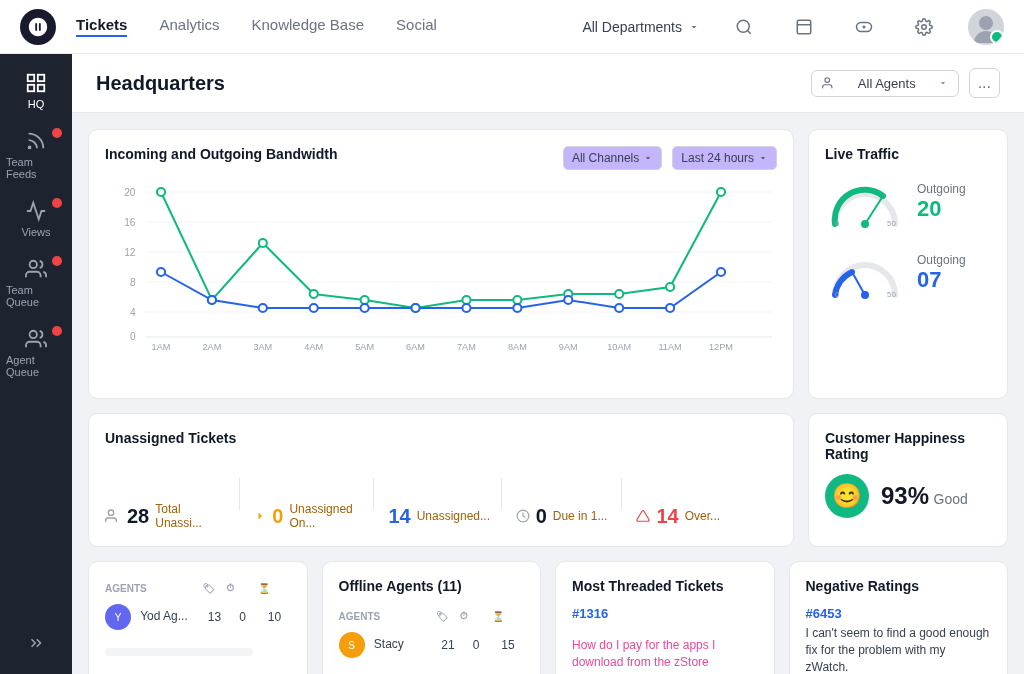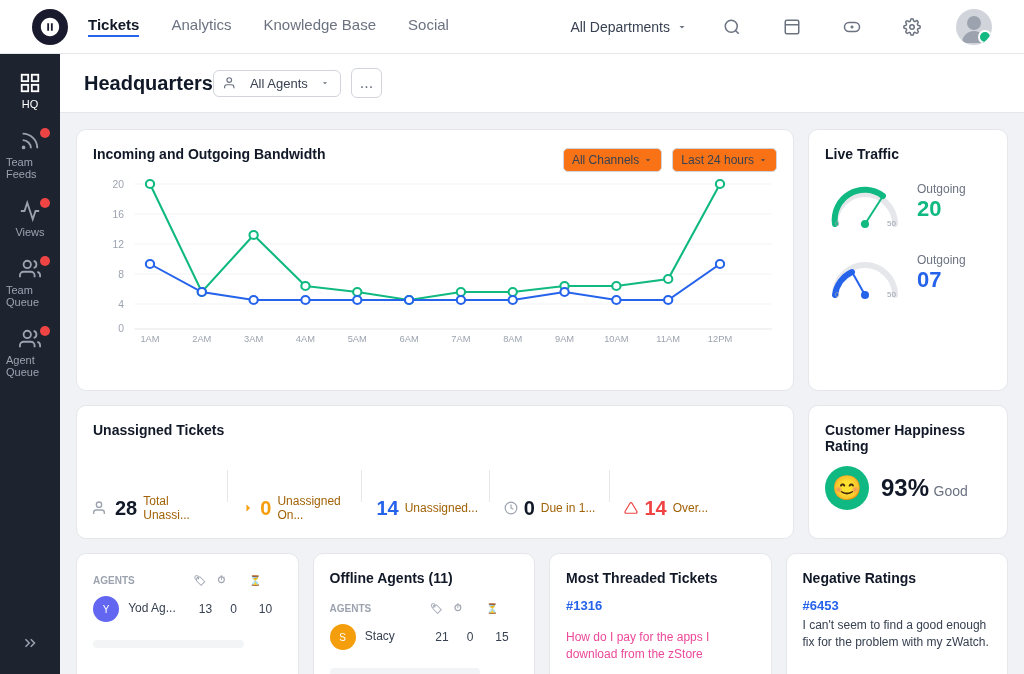--- a/index.html
+++ b/index.html
@@ -4,21 +4,21 @@
   <style>
     * { box-sizing: border-box; margin: 0; padding: 0; }
     body { font-family: -apple-system, BlinkMacSystemFont, 'Segoe UI', sans-serif; background: #f0f2f5; display: flex; flex-direction: column; height: 674px; overflow: hidden; }
 
     
     .top-nav {
       background: #fff;
       height: 54px;
       display: flex;
       align-items: center;
-      padding: 0 32px;
+      padding: 0 20px;
       border-bottom: 1px solid #e5e7eb;
       flex-shrink: 0;
       z-index: 10;
     }
     .nav-logo {
       width: 36px; height: 36px;
       background: #1a1a2e;
       border-radius: 50%;
       display: flex; align-items: center; justify-content: center;
       margin-right: 20px;
@@ -63,21 +63,21 @@
       width: 10px; height: 10px;
       background: #10b981; border-radius: 50%;
       border: 2px solid white;
     }
 
     
     .layout { display: flex; flex: 1; overflow: hidden; }
 
     
     .sidebar {
-      width: 60px;
+      width: 72px;
       background: #1e2330;
       display: flex;
       flex-direction: column;
       align-items: center;
       padding: 8px 0;
       flex-shrink: 0;
     }
     .sidebar-item {
       display: flex;
       flex-direction: column;
@@ -119,27 +119,27 @@
       padding: 0;
       background: #f0f2f5;
     }
 
     
     .page-header {
       background: #fff;
       padding: 14px 24px;
       display: flex;
       align-items: center;
-      justify-content: flex-start;
+      justify-content: space-between;
       border-bottom: 1px solid #e5e7eb;
     }
     .page-title { font-size: 20px; font-weight: 700; color: #111827; }
     .page-header-right { display: flex; align-items: center; gap: 10px; }
     .all-agents-btn {
-      display: flex; align-items: center; gap: 12px;
+      display: flex; align-items: center; gap: 22px;
       font-size: 13px; color: #374151;
       border: 1px solid #d1d5db;
       border-radius: 6px;
       padding: 5px 10px;
       cursor: pointer;
       background: #fff;
     }
     .more-btn {
       border: 1px solid #d1d5db;
       border-radius: 6px;
@@ -159,28 +159,29 @@
       background: #fff;
       border-radius: 10px;
       border: 1px solid #e5e7eb;
       padding: 16px;
     }
     .card-title { font-size: 14px; font-weight: 600; color: #111827; margin-bottom: 12px; }
 
     
     .chart-card { flex: 1; }
     .chart-header {
-      display: flex; align-items: center; justify-content: space-between;
+      display: flex; align-items: flex-start; justify-content: space-between;
+      margin-bottom: 8px;
     }
     .chart-filters { display: flex; gap: 10px; }
     .chart-filter {
       display: flex; align-items: center; gap: 4px;
       font-size: 12px; color: #374151;
       border: 1px solid #d1d5db; border-radius: 5px;
-      padding: 4px 8px; cursor: pointer; background: #f97316;
+      padding: 4px 8px; cursor: pointer; background: #c4b5fd;
     }
 
     
     .chart-container { width: 100%; height: 200px; position: relative; }
     .chart-svg { width: 100%; height: 170px; }
 
     
     .live-card { width: 200px; flex-shrink: 0; }
     .gauge-container { display: flex; align-items: center; gap: 12px; margin-bottom: 16px; }
     .gauge-svg { width: 80px; height: 55px; }

